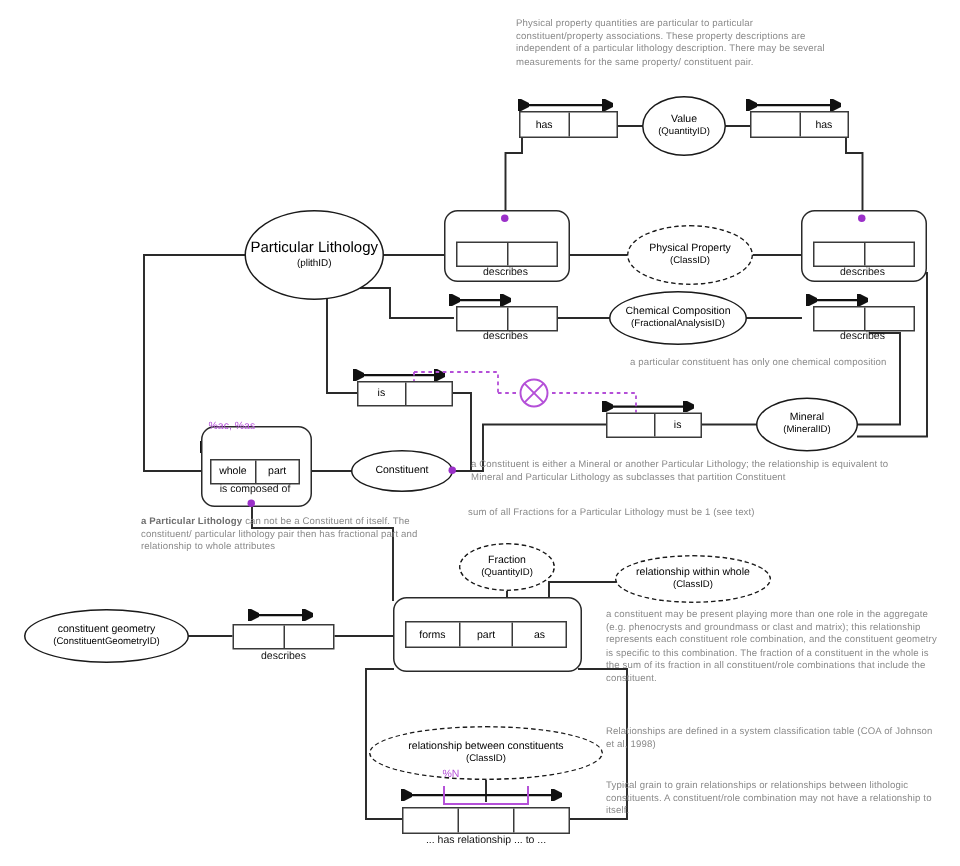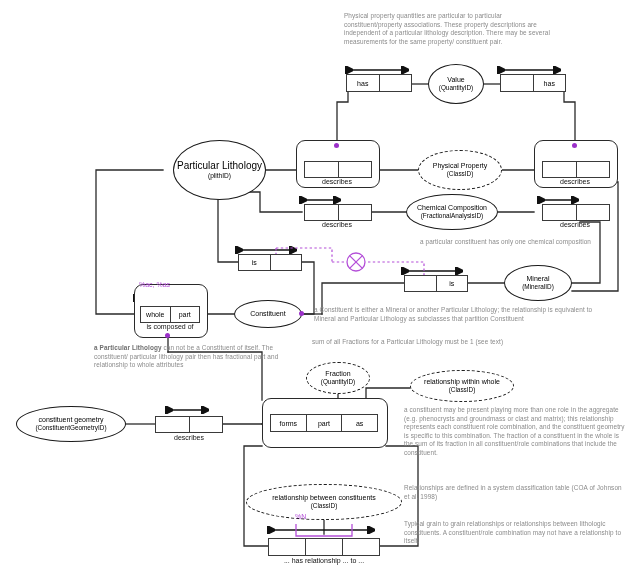--- a/index.html
+++ b/index.html
@@ -243,21 +243,21 @@
     <div>as</div>
   </div>
 
   <div class="fact" style="left:268px;top:538px;width:112px;height:18px;">
     <div></div>
     <div></div>
     <div></div>
   </div>
   <div class="pred" style="left:258px;top:557px;width:132px;">... has relationship ... to ...</div>
 
-  <div class="ent big" style="left:173px;top:140px;width:93px;height:60px;">
+  <div class="ent big" style="left:163px;top:140px;width:93px;height:60px;">
     <div class="n">Particular Lithology</div>
     <div class="r">(plithID)</div>
   </div>
 
   <div class="ent" style="left:428px;top:64px;width:56px;height:40px;">
     <div class="n">Value</div>
     <div class="r">(QuantityID)</div>
   </div>
 
   <div class="ent dash" style="left:418px;top:150px;width:84px;height:40px;">

